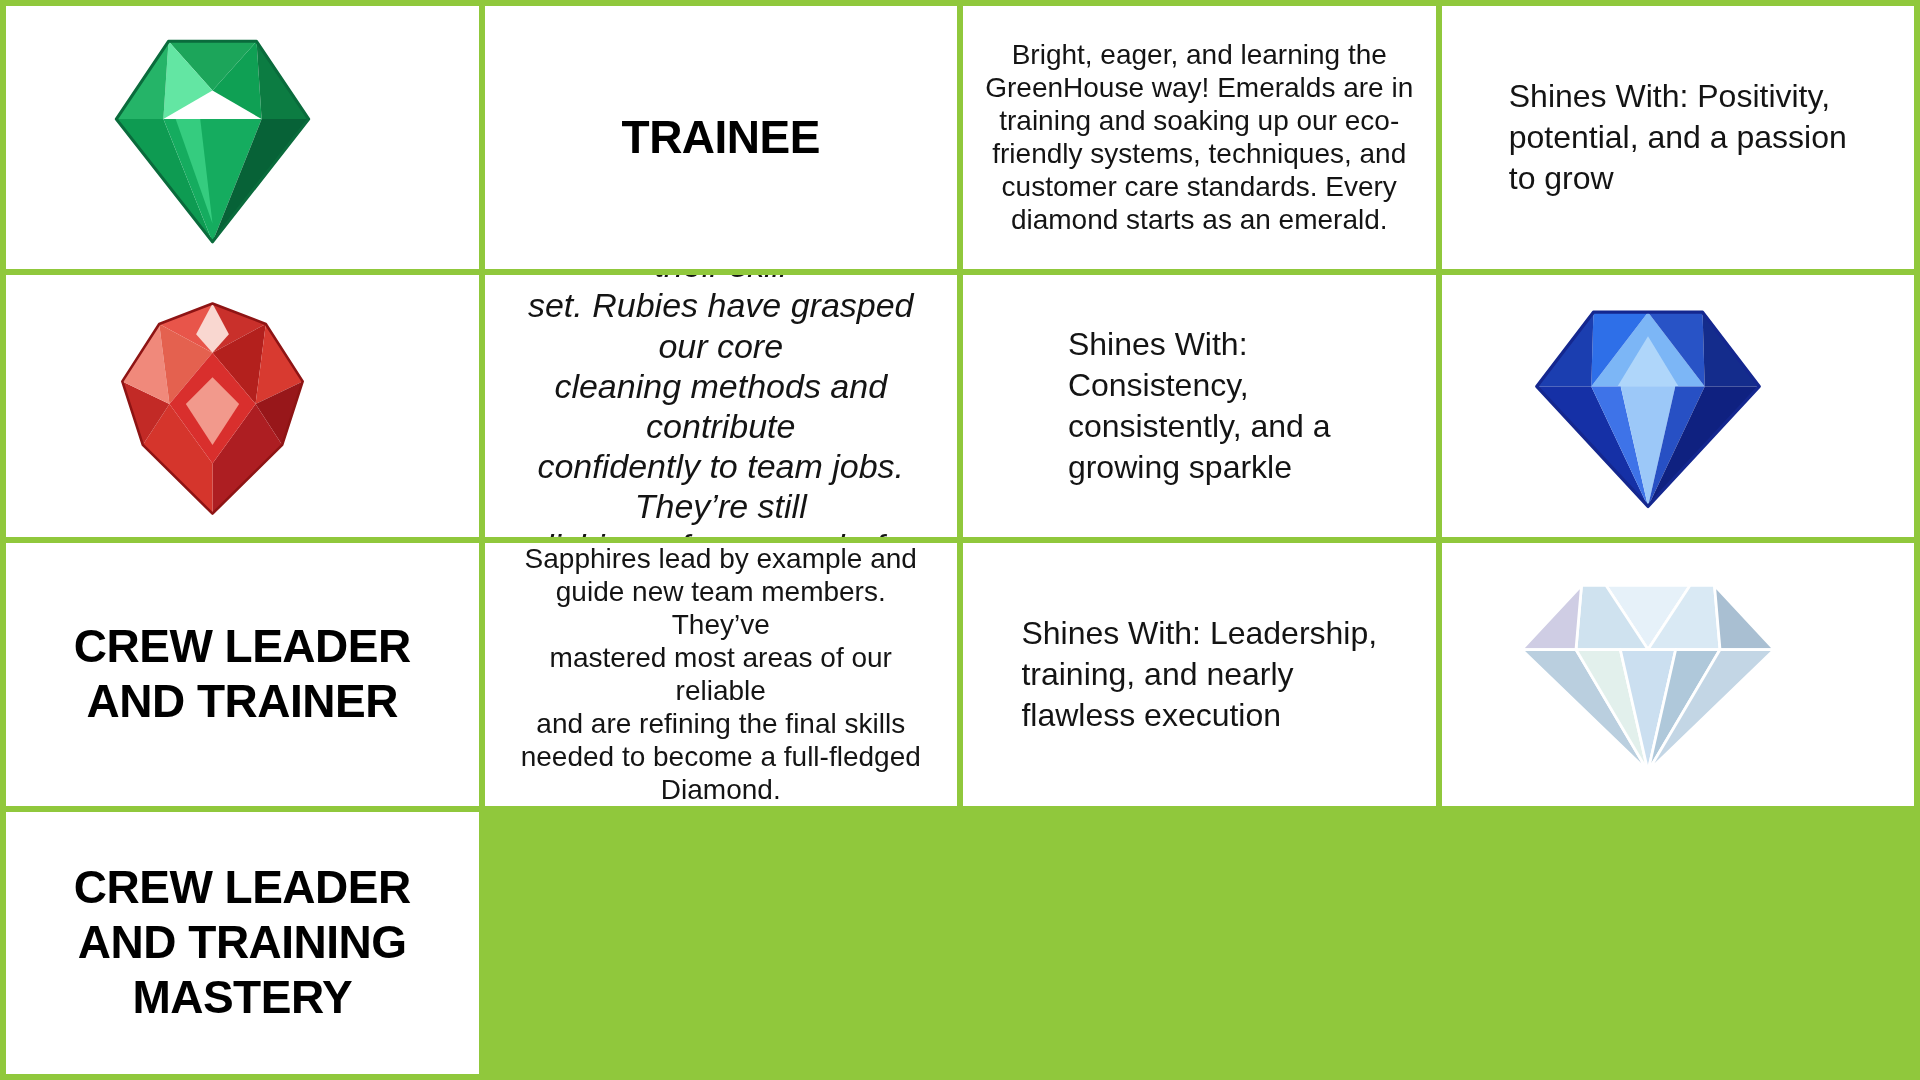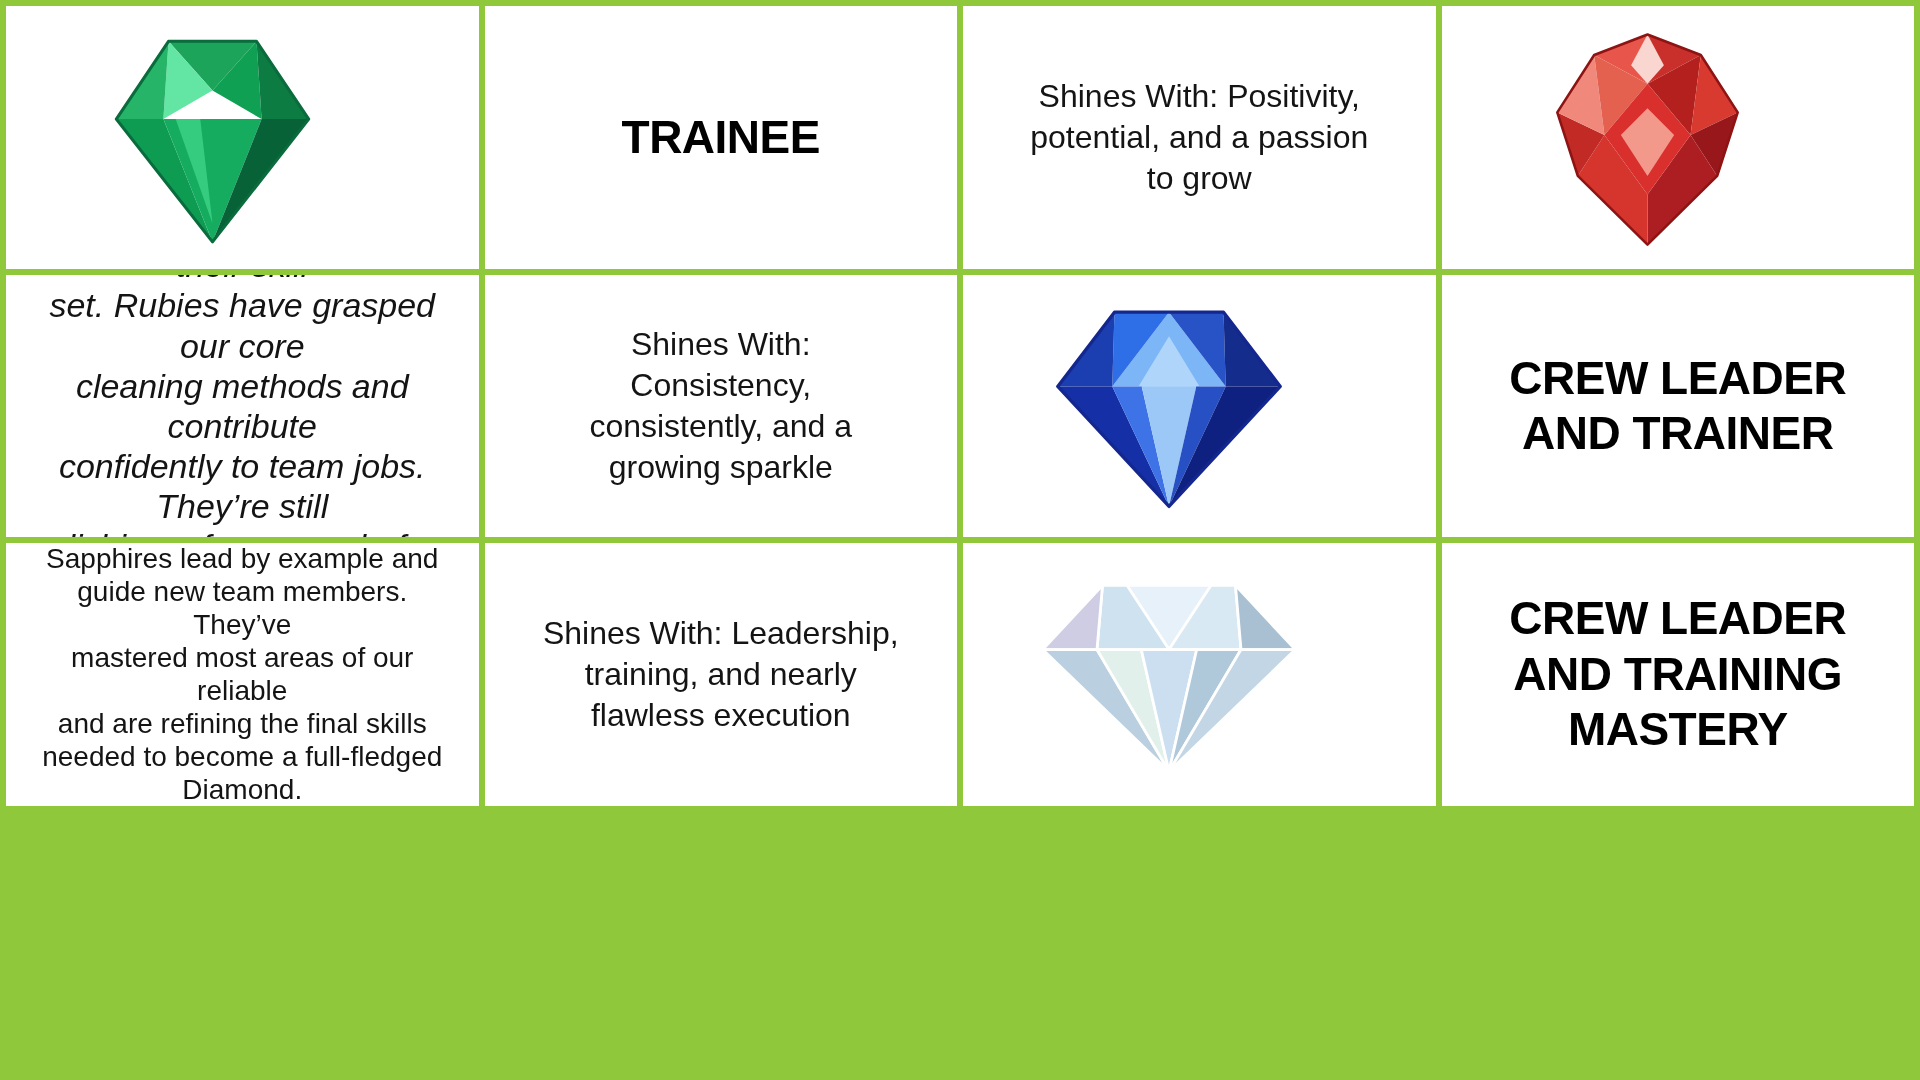--- a/index.html
+++ b/index.html
@@ -38,21 +38,20 @@
     color: #141414;
     text-align: center;
     white-space: pre-line;
     padding: 0 20px;
   }
   .cell.r2 .desc, .cell.r4 .desc { font-size: 34px; font-style: italic; }
   .shines {
     font-size: 32px;
     line-height: 1.28;
     color: #141414;
-    text-align: center;
     white-space: pre-line;
     padding: 0 20px;
   }
 </style>
 </head>
 <body>
 
 <div class="board">
 
   <div class="cell r1">
@@ -66,20 +65,28 @@
         <polygon points="6,90 52,90 100,210" fill="#0E9B52"></polygon>
         <polygon points="52,90 148,90 100,210" fill="#15AC5F"></polygon>
         <polygon points="64,90 88,90 100,192" fill="#35CC7F"></polygon>
         <polygon points="148,90 194,90 100,210" fill="#076237"></polygon>
         <polygon points="57,14 143,14 194,90 100,210 6,90" fill="none" stroke="#0A6B3C" stroke-width="3" stroke-linejoin="round"></polygon>
       </svg>
     </div>
   </div>
   <div class="cell r1">
     <div class="title">TRAINEE</div>
+  </div>
+  <div class="cell r1">
+    <div class="desc">Bright, eager, and learning the
+GreenHouse way! Emeralds are in
+training and soaking up our eco-
+friendly systems, techniques, and
+customer care standards. Every
+diamond starts as an emerald.</div>
   </div>
   <div class="cell r1">
     <div class="shines">Shines With: Positivity,
 potential, and a passion
 to grow</div>
   </div>
 
   <div class="cell r2">
     <div class="gem-wrap">
       <svg width="205" height="226" viewBox="0 0 200 220" role="img" aria-label="ruby-gem-icon">

